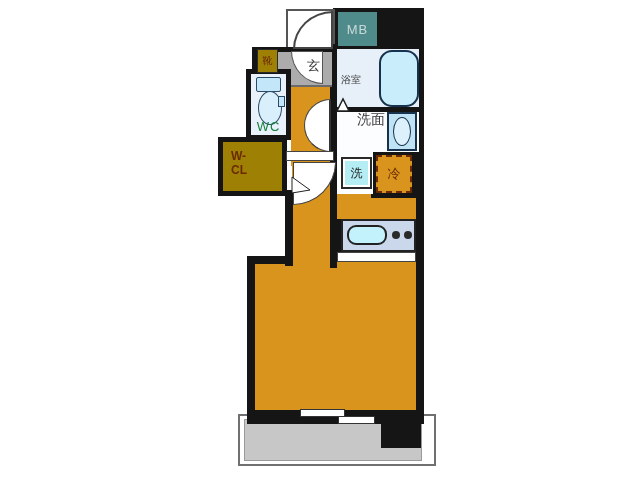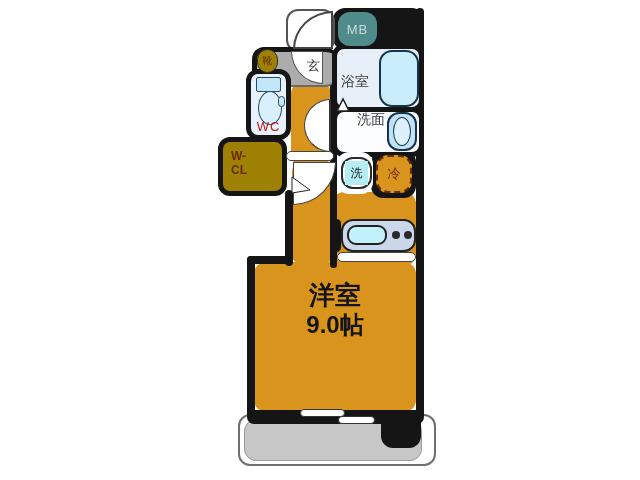--- a/index.html
+++ b/index.html
@@ -10,21 +10,21 @@
     --c-balcony-floor:#C7C7C7;
     --c-wall:#151515;
     --c-fixture-blue:#C9EDFB;
     --c-closet-text:#6B2A00;
   }
   html,body{margin:0;padding:0;background:#fff;}
   .canvas{
     position:relative;width:640px;height:480px;background:#fff;overflow:hidden;
     font-family:"Liberation Sans","DejaVu Sans",sans-serif;
   }
-  .abs{position:absolute;box-sizing:border-box;border-radius:12px;}
+  .abs{position:absolute;box-sizing:border-box;}
   
   .z0{z-index:0}.z1{z-index:1}.z2{z-index:2}.z3{z-index:3}.z4{z-index:4}.z5{z-index:5}.z6{z-index:6}
   .wall{background:var(--c-wall,#151515);}
   .orange{background:var(--c-room-floor,#D8941C);}
   .label{color:#3a3a3a;white-space:nowrap;}
 
   
   .balc-outer{left:238px;top:414px;width:198px;height:52px;border:2px solid #707070;background:#fff;}
   .balc-inner{left:244px;top:419px;width:178px;height:42px;background:var(--c-balcony-floor,#C7C7C7);border:1px solid #9A9A9A;}
   .balc-label{left:244px;top:430px;width:178px;text-align:center;font-size:15px;letter-spacing:2px;color:#3C3C3C;}
@@ -53,25 +53,25 @@
   .r-genkan{left:252px;top:47px;width:85px;height:40px;background:var(--c-entrance-floor,#ACACAC);
             border:5px solid var(--c-wall,#151515);border-right:none;border-bottom:2px solid #6b6b6b;}
   .r-wc{left:246px;top:69px;width:45px;height:71px;background:#E9F2FA;border:5px solid var(--c-wall,#151515);}
   .r-wcl{left:218px;top:137px;width:69px;height:59px;background:var(--c-closet-floor,#9E8104);border:5px solid var(--c-wall,#151515);}
   .r-bath{left:332px;top:44px;width:92px;height:68px;background:#E7F0F8;border:5px solid var(--c-wall,#151515);}
   .r-wash{left:332px;top:107px;width:92px;height:50px;background:#FCFDFF;border:5px solid var(--c-wall,#151515);}
   .r-washer-alcove{left:337px;top:152px;width:36px;height:42px;background:#FCFDFF;}
 
   
   .tub{left:379px;top:50px;width:40px;height:57px;background:var(--c-fixture-blue,#C9EDFB);border:2px solid #16324C;border-radius:13px;}
-  .bath-label{left:341px;top:73px;font-size:14px;}
+  .bath-label{left:341px;top:73px;font-size:10px;}
   .toilet-tank{left:256px;top:77px;width:25px;height:15px;background:#C3E6F8;border:1.5px solid #2A4A66;border-radius:2px;}
   .toilet-bowl{left:258px;top:91px;width:24px;height:34px;background:#D9F0FC;border:1.5px solid #2A4A66;border-radius:50%;}
   .toilet-handle{left:278px;top:96px;width:7px;height:11px;background:#C3E6F8;border:1.5px solid #2A4A66;}
-  .wc-label{left:248px;top:119px;width:41px;text-align:center;font-size:13px;color:#b91c1c;letter-spacing:1px;}
+  .wc-label{left:248px;top:119px;width:41px;text-align:center;font-size:13px;color:#15803d;letter-spacing:1px;}
   .wcl-label{left:231px;top:150px;font-size:12px;font-weight:bold;color:var(--c-closet-text,#6B2A00);line-height:1.15;}
   .sink-unit{left:387px;top:112px;width:30px;height:39px;background:#BFE2F5;border:2px solid #16324C;}
   .sink-oval{left:393px;top:117px;width:18px;height:29px;background:#DCF1FC;border:1.5px solid #16324C;border-radius:50%;}
   .wash-label{left:357px;top:111px;font-size:14px;}
   .washer-box{left:341px;top:157px;width:31px;height:32px;background:#fff;border:2px solid #2A2A2A;padding:2px;}
   .washer-inner{width:100%;height:100%;background:#B5EDF5;display:flex;align-items:center;justify-content:center;font-size:12px;color:#1a1a1a;}
   .fridge-box{left:376px;top:155px;width:36px;height:38px;background:var(--c-room-floor,#D8941C);border:2px dashed var(--c-closet-text,#6B2A00);
               display:flex;align-items:center;justify-content:center;font-size:13px;color:var(--c-closet-text,#6B2A00);}
   .counter{left:341px;top:219px;width:75px;height:33px;background:#CBD7EB;border:2px solid #222;}
   .counter-sink{left:347px;top:225px;width:40px;height:20px;background:#C4F2FC;border:2px solid #222;border-radius:9px;}
@@ -163,18 +163,14 @@
   <div class="abs z5 threshold"></div>
   <div class="abs z5 fan-main"></div>
   <div class="abs z5 win1"></div>
   <div class="abs z5 win2"></div>
 
   <svg class="overlay" width="640" height="480" viewBox="0 0 640 480">
     <polygon points="337,111 349,111 343,99" fill="#ffffff" stroke="#222" stroke-width="1.5"></polygon>
     <polygon points="292,177 292,193 310,190" fill="#ffffff" stroke="#222" stroke-width="1"></polygon>
   </svg>
 
-  <div class="abs z6 main-label">
-    <div class="l1">洋室</div>
-    <div class="l2">9.0帖</div>
-  </div>
 
 </div>
 
 </body></html>

